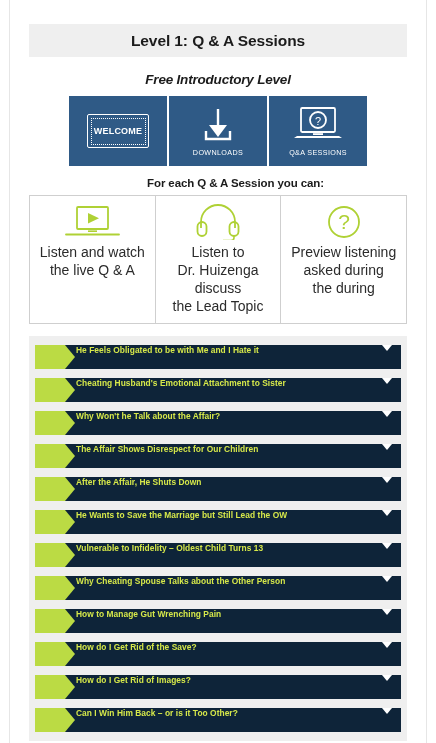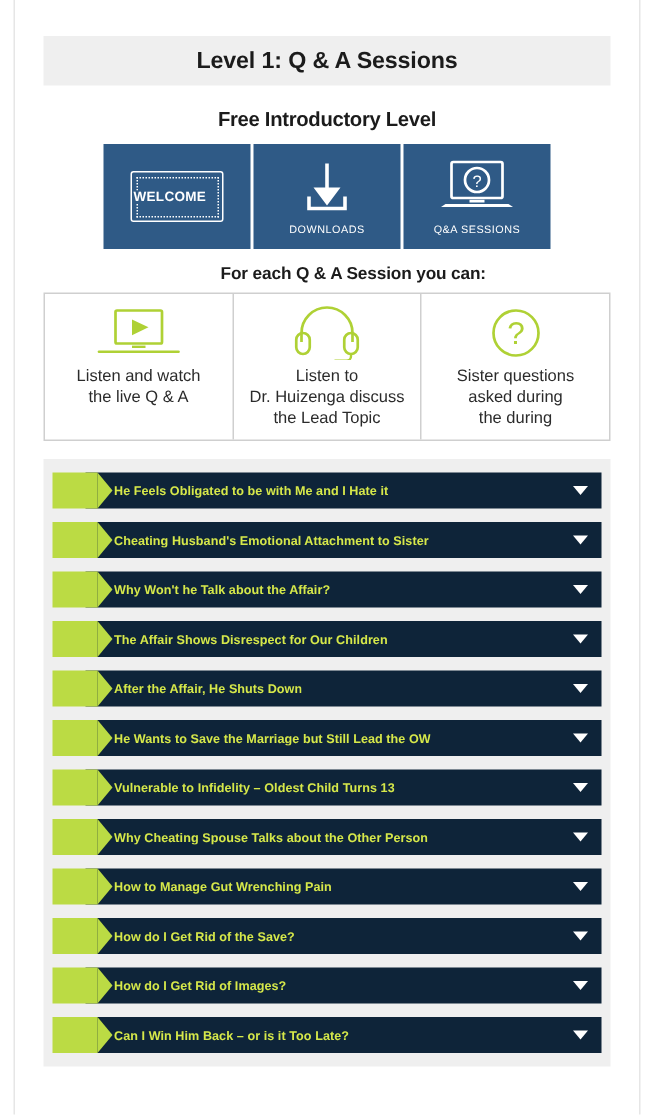--- a/index.html
+++ b/index.html
@@ -53,20 +53,21 @@
   .header-title .qa { font-weight: 800; }
 
   
   .subtitle {
     text-align: center;
     font-size: 13.5px;
     font-weight: 700;
     color: #1b1b1b;
     margin-top: 15px;
     letter-spacing: -0.2px;
+    font-style: italic;
   }
 
   
   .tiles {
     display: flex;
     justify-content: center;
     margin-top: 9px;
     gap: 2px;
   }
   .tile {
@@ -94,20 +95,21 @@
   }
 
   
   .welcome-sign {
     width: 62px;
     height: 34px;
     border: 1.6px solid #ffffff;
     border-radius: 2px;
     display: flex;
     align-items: center;
+    justify-content: center;
     position: relative;
     box-sizing: border-box;
   }
   .welcome-sign::before {
     content: "";
     position: absolute;
     left: 2.5px; top: 2.5px; right: 2.5px; bottom: 2.5px;
     border: 1.3px dotted #ffffff;
     box-sizing: border-box;
   }
@@ -154,21 +156,21 @@
     min-height: 78px;
   }
   .feature:last-child { border-right: none; }
   .feature-icon {
     height: 38px;
     display: flex;
     align-items: center;
     justify-content: center;
   }
   .feature-text {
-    font-size: 11px;
+    font-size: 14px;
     line-height: 1.28;
     text-align: center;
     color: #2b2b2b;
     margin-top: 3px;
   }
 
   
   .accordion {
     margin: 12px 18px 0 18px;
     background: #efefef;
@@ -199,21 +201,21 @@
     width: 0;
     height: 0;
     border-top: 12px solid transparent;
     border-bottom: 12px solid transparent;
     border-left: 10px solid #bbdb44;
   }
   .acc-bar {
     flex: 1 1 auto;
     background: #0e2439;
     display: flex;
-    align-items: center;
+    align-items: flex-start;
     justify-content: space-between;
     padding-left: 19px;
     padding-right: 9px;
     box-sizing: border-box;
     position: relative;
     z-index: 1;
     margin-left: -8px;
   }
   .acc-label {
     color: #d6e84a;
@@ -324,21 +326,21 @@
     </div>
 
     <div class="feature">
       <div class="feature-icon">
         <svg width="40" height="36" viewBox="0 0 40 36" aria-hidden="true">
           <circle cx="20" cy="18" r="15" fill="none" stroke="#afd135" stroke-width="1.8"></circle>
           <text x="20" y="25" text-anchor="middle" font-family="Liberation Sans, sans-serif" font-size="21" font-weight="400" fill="#afd135">?</text>
         </svg>
       </div>
       <div class="feature-text">
-        <div>Sister questions</div>
+        <div>Preview listening</div>
         <div>asked during</div>
         <div>the during</div>
       </div>
     </div>
 
 
   </div>
 
   <div class="accordion">
 
@@ -427,20 +429,20 @@
       <div class="acc-tab"></div>
       <div class="acc-bar">
         <span class="acc-label">How do I Get Rid of Images?</span>
         <span class="acc-caret"></span>
       </div>
     </div>
 
     <div class="acc-row">
       <div class="acc-tab"></div>
       <div class="acc-bar">
-        <span class="acc-label">Can I Win Him Back – or is it Too Late?</span>
+        <span class="acc-label">Can I Win Him Back – or is it Too Other?</span>
         <span class="acc-caret"></span>
       </div>
     </div>
 
   </div>
 
 </div>
 
 </body></html>

